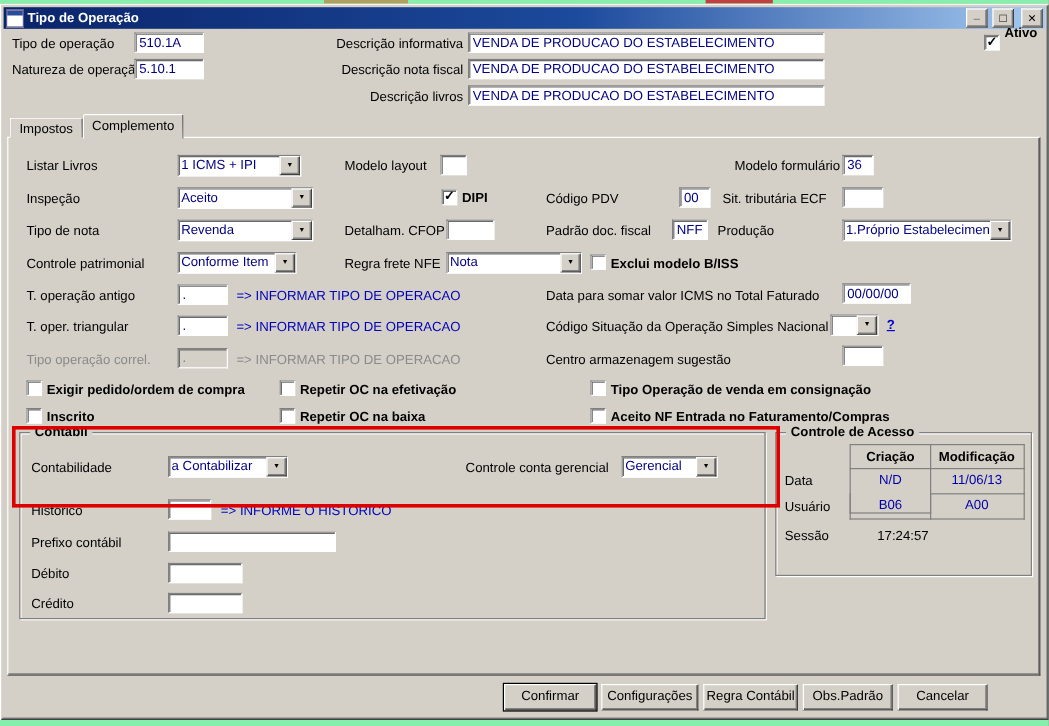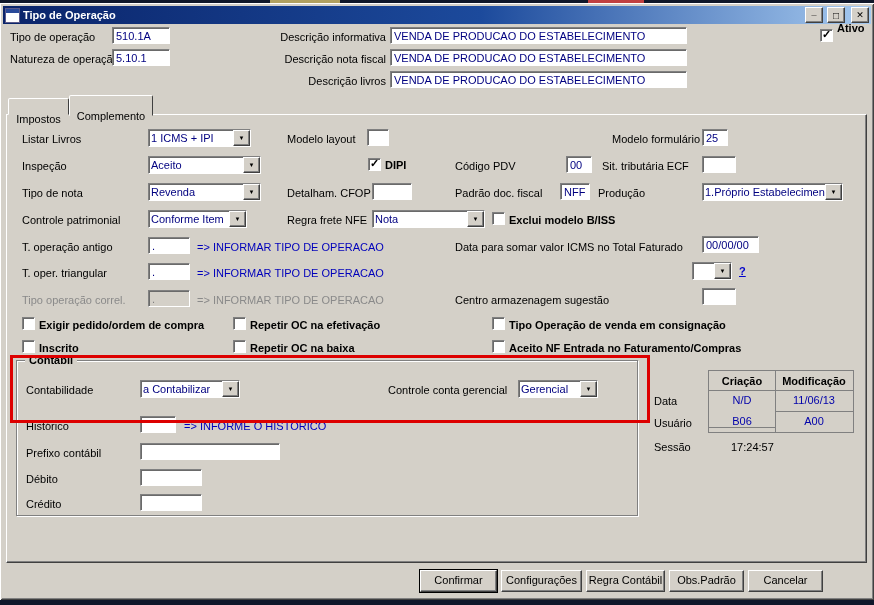--- a/index.html
+++ b/index.html
@@ -1,17 +1,17 @@
 <!DOCTYPE html>
 <html><head>
 <meta charset="utf-8">
 <style>
   html,body{margin:0;padding:0}
   body{font-family:"Liberation Sans",sans-serif;font-size:11px;background:#9a968e}
-  #stage{position:relative;width:874px;height:605px;background:#0f172a;overflow:hidden}
+  #stage{position:relative;width:874px;height:605px;background:#86efac;overflow:hidden}
   .window{position:absolute;left:0;top:3px;width:874px;height:597px;background:#d4d0c8;
     box-shadow:inset 1px 1px 0 #fff,inset -1px -1px 0 #404040,inset 2px 2px 0 #d4d0c8,inset -2px -2px 0 #808080}
   .titlebar{position:absolute;left:3px;top:3px;width:868px;height:18px;
     background:linear-gradient(90deg,#0a246a 0%,#1c4a9c 55%,#a6caf0 100%);
     display:flex;align-items:center;gap:3px;padding:0 2px;box-sizing:border-box;color:#fff}
   .ticon{width:13px;height:13px;background:#fff;border:1px solid #5a5a8a;box-shadow:inset 0 4px 0 #2a4a9a}
   .ttext{font-weight:bold;font-size:11px;flex:1;white-space:nowrap}
   .tbtn{width:16px;height:14px;background:#d4d0c8;border:1px solid;border-color:#fff #404040 #404040 #fff;
     box-shadow:inset -1px -1px 0 #808080;display:flex;align-items:center;justify-content:center;
     font-size:9px;color:#000;margin-left:1px}
@@ -32,21 +32,21 @@
   .dd{position:absolute;height:18px;box-sizing:border-box;background:#fff;display:flex;
     border:1px solid;border-color:#808080 #fff #fff #808080;box-shadow:inset 1px 1px 0 #6a6a6a}
   .ddv{flex:1;color:#000080;padding:2px 2px 0;white-space:nowrap;overflow:hidden}
   .ddbtn{width:15px;background:#d4d0c8;border:1px solid;border-color:#fff #404040 #404040 #fff;
     box-shadow:inset -1px -1px 0 #808080;display:flex;align-items:center;justify-content:center}
   .ddbtn::after{content:"▼";font-size:6px;color:#000}
   .cb{position:absolute;width:13px;height:13px;box-sizing:border-box;background:#fff;
     border:1px solid;border-color:#808080 #fff #fff #808080;box-shadow:inset 1px 1px 0 #6a6a6a}
   .cb.checked::after{content:"✓";position:absolute;left:1px;top:-2px;font-size:11px;font-weight:bold;color:#000}
   .tab{position:absolute;box-sizing:border-box;background:#d4d0c8;text-align:center;
-    border:1px solid;border-color:#fff #404040 transparent #fff;border-radius:2px 2px 0 0;padding-top:14px}
+    border:1px solid;border-color:#fff #404040 transparent #fff;border-radius:2px 2px 0 0;padding-top:3px}
   .panel{position:absolute;background:#d4d0c8;border:1px solid;border-color:#fff #404040 #404040 #fff;
     box-shadow:inset -1px -1px 0 #808080;box-sizing:border-box}
   .group{position:absolute;border:1px solid #808080;box-shadow:inset 1px 1px 0 #fff,1px 1px 0 #fff;box-sizing:border-box}
   .legend{position:absolute;top:-7px;left:8px;background:#d4d0c8;padding:0 4px;font-weight:bold;white-space:nowrap}
   .cell{position:absolute;box-sizing:border-box;border:1px solid #808080;text-align:center;color:#0000aa;padding-top:4px;overflow:hidden}
   .cell.hd{font-weight:bold;color:#000}
   .cell.nt{border-top:none}
   .cell.nl{border-left:none}
   .pbtn{position:absolute;height:22px;box-sizing:border-box;background:#d4d0c8;text-align:center;line-height:19px;
     border:1px solid;border-color:#fff #404040 #404040 #fff;box-shadow:inset -1px -1px 0 #808080;color:#000;cursor:default}
@@ -91,21 +91,21 @@
     <div class="panel" style="left:6px;top:111px;width:861px;height:449px;z-index:0"></div>
 
     <span class="lbl" style="left:22px;top:130px">Listar Livros</span>
     <div class="dd" style="left:148px;top:126px;width:103px">
       <span class="ddv">1 ICMS + IPI</span>
       <span class="ddbtn"></span>
     </div>
     <span class="lbl" style="left:287px;top:130px">Modelo layout</span>
     <span class="fld" style="left:367px;top:126px;width:22px"></span>
     <span class="lbl" style="left:612px;top:130px">Modelo formulário</span>
-    <span class="fld" style="left:702px;top:126px;width:26px">25</span>
+    <span class="fld" style="left:702px;top:126px;width:26px">36</span>
 
     <span class="lbl" style="left:22px;top:157px">Inspeção</span>
     <div class="dd" style="left:148px;top:153px;width:113px">
       <span class="ddv">Aceito</span>
       <span class="ddbtn"></span>
     </div>
     <span class="cb checked" style="left:368px;top:155px"></span>
     <span class="lblb" style="left:385px;top:156px">DIPI</span>
     <span class="lbl" style="left:455px;top:157px">Código PDV</span>
     <span class="fld" style="left:566px;top:153px;width:26px">00</span>
@@ -142,20 +142,21 @@
 
     <span class="lbl" style="left:22px;top:238px">T. operação antigo</span>
     <span class="fld" style="left:148px;top:234px;width:42px">.</span>
     <span class="hint" style="left:197px;top:238px">=&gt; INFORMAR TIPO DE OPERACAO</span>
     <span class="lbl" style="left:455px;top:238px">Data para somar valor ICMS no Total Faturado</span>
     <span class="fld" style="left:702px;top:233px;width:57px">00/00/00</span>
 
     <span class="lbl" style="left:22px;top:264px">T. oper. triangular</span>
     <span class="fld" style="left:148px;top:260px;width:42px">.</span>
     <span class="hint" style="left:197px;top:264px">=&gt; INFORMAR TIPO DE OPERACAO</span>
+    <span class="lbl" style="left:455px;top:264px">Código Situação da Operação Simples Nacional</span>
     <div class="dd" style="left:692px;top:259px;width:40px">
       <span class="ddv"></span>
       <span class="ddbtn"></span>
     </div>
     <span class="link" style="left:739px;top:262px">?</span>
 
     <span class="lbl dis" style="left:22px;top:291px">Tipo operação correl.</span>
     <span class="fld dis" style="left:148px;top:287px;width:42px">.</span>
     <span class="hint dis" style="left:197px;top:291px">=&gt; INFORMAR TIPO DE OPERACAO</span>
     <span class="lbl" style="left:455px;top:291px">Centro armazenagem sugestão</span>
@@ -193,20 +194,23 @@
     <span class="hint" style="left:184px;top:417px;z-index:2">=&gt; INFORME O HISTORICO</span>
     <span class="lbl" style="left:26px;top:444px;z-index:2">Prefixo contábil</span>
     <span class="fld" style="left:140px;top:440px;width:140px;z-index:2"></span>
     <span class="lbl" style="left:26px;top:470px;z-index:2">Débito</span>
     <span class="fld" style="left:140px;top:466px;width:62px;z-index:2"></span>
     <span class="lbl" style="left:26px;top:495px;z-index:2">Crédito</span>
     <span class="fld" style="left:140px;top:491px;width:62px;z-index:2"></span>
 
     <div class="ann" style="left:10px;top:352px;width:634px;height:62px"></div>
 
+    <div class="group" style="left:646px;top:357px;width:214px;height:120px;z-index:1">
+      <span class="legend">Controle de Acesso</span>
+    </div>
     <span class="cell hd" style="left:708px;top:367px;width:68px;height:21px;z-index:2">Criação</span>
     <span class="cell hd nl" style="left:775px;top:367px;width:79px;height:21px;z-index:2">Modificação</span>
     <span class="lbl" style="left:654px;top:392px;z-index:2">Data</span>
     <span class="cell nt" style="left:708px;top:387px;width:68px;height:38px;z-index:2">N/D</span>
     <span class="cell nt nl" style="left:775px;top:387px;width:79px;height:22px;z-index:2">11/06/13</span>
     <span class="lbl" style="left:654px;top:414px;z-index:2">Usuário</span>
     <span class="cell nt" style="left:708px;top:408px;width:68px;height:22px;z-index:2">B06</span>
     <span class="cell nt nl" style="left:775px;top:408px;width:79px;height:22px;z-index:2">A00</span>
     <span class="lbl" style="left:654px;top:438px;z-index:2">Sessão</span>
     <span class="lbl" style="left:731px;top:438px;z-index:2">17:24:57</span>

